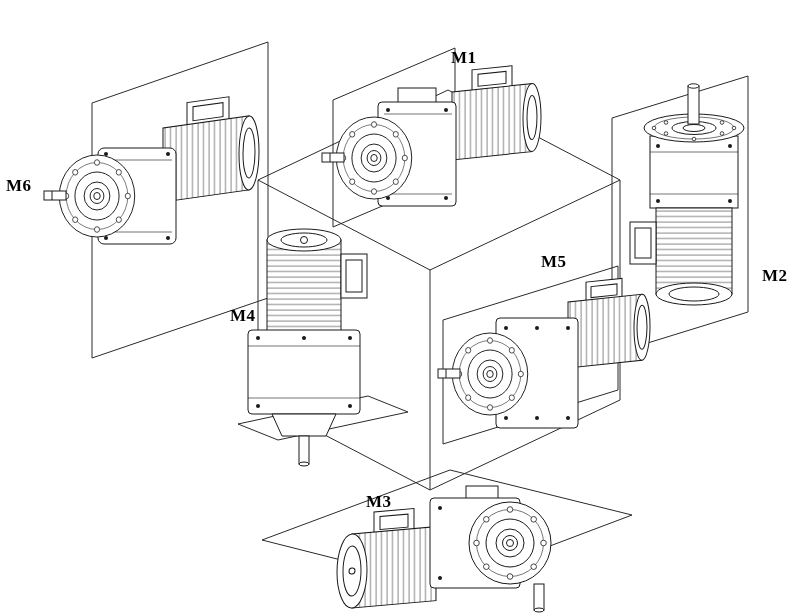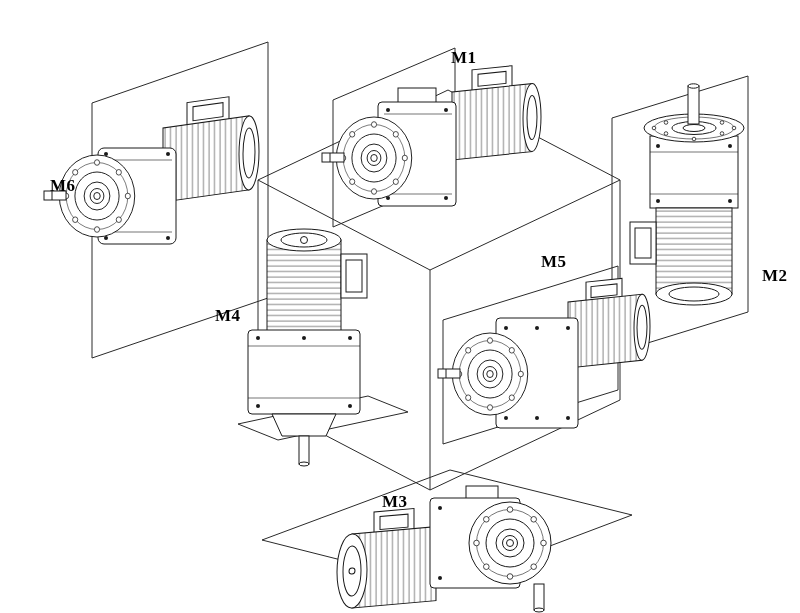--- a/index.html
+++ b/index.html
@@ -209,17 +209,17 @@
       <circle class="dot" cx="440" cy="578" r="2"></circle>
       <circle class="dot" cx="510" cy="578" r="2"></circle>
       <use href="#flange" transform="translate(510,543)"></use>
       <rect x="534" y="584" width="10" height="26"></rect>
       <ellipse cx="539" cy="610" rx="5" ry="2"></ellipse>
     </g>
   </svg>
 
   <div class="motor-label" style="left:451px; top:48px;">M1</div>
   <div class="motor-label" style="left:762px; top:266px;">M2</div>
-  <div class="motor-label" style="left:382px; top:492px;">M3</div>
-  <div class="motor-label" style="left:215px; top:306px;">M4</div>
+  <div class="motor-label" style="left:366px; top:492px;">M3</div>
+  <div class="motor-label" style="left:230px; top:306px;">M4</div>
   <div class="motor-label" style="left:541px; top:252px;">M5</div>
-  <div class="motor-label" style="left:6px; top:176px;margin-left:44px;">M6</div>
+  <div class="motor-label" style="left:6px; top:176px;">M6</div>
 </div>
 
 </body></html>

